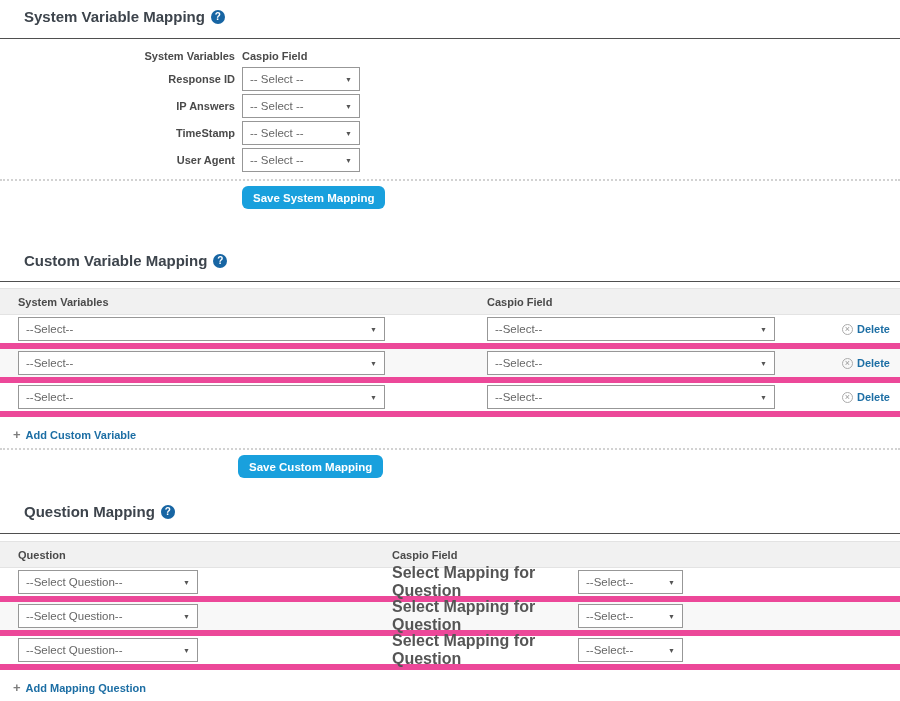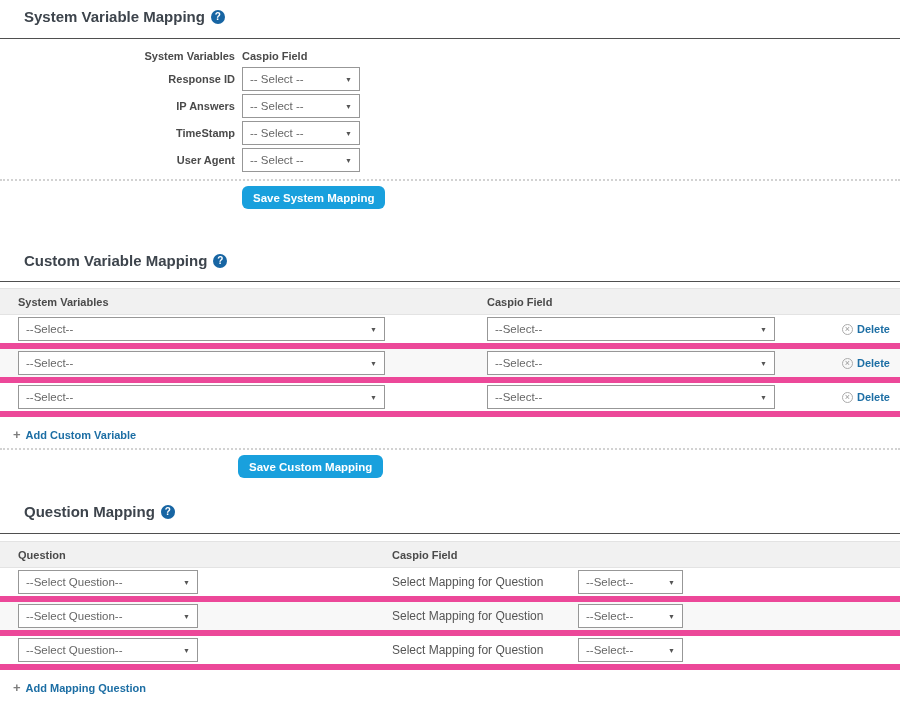--- a/index.html
+++ b/index.html
@@ -145,21 +145,21 @@
     text-decoration: none;
     cursor: pointer;
   }
   .plus-icon { color: #7d7d7d; font-size: 13px; font-weight: bold; line-height: 1; }
   .add-dashed { margin-top: 5px; }
 
   
   .q-col1 { width: 374px; }
   .q-select1 { width: 180px; }
   .q-col2 { display: flex; align-items: center; width: 363px; }
-  .q-answer-text { width: 186px; font-size: 12px; color: #555; font-weight: normal; }
+  .q-answer-text { width: 186px; font-size: 16px; color: #555; font-weight: bold; }
   .q-select2 { width: 105px; }
 
   .sec2 { margin-top: 43px; }
   .sec2 .solid-divider { margin-top: 12px; margin-bottom: 6px; }
   .sec3 { margin-top: 25px; }
   .sec3 .solid-divider { margin-top: 13px; margin-bottom: 7px; }
 </style>
 </head>
 <body>
 

